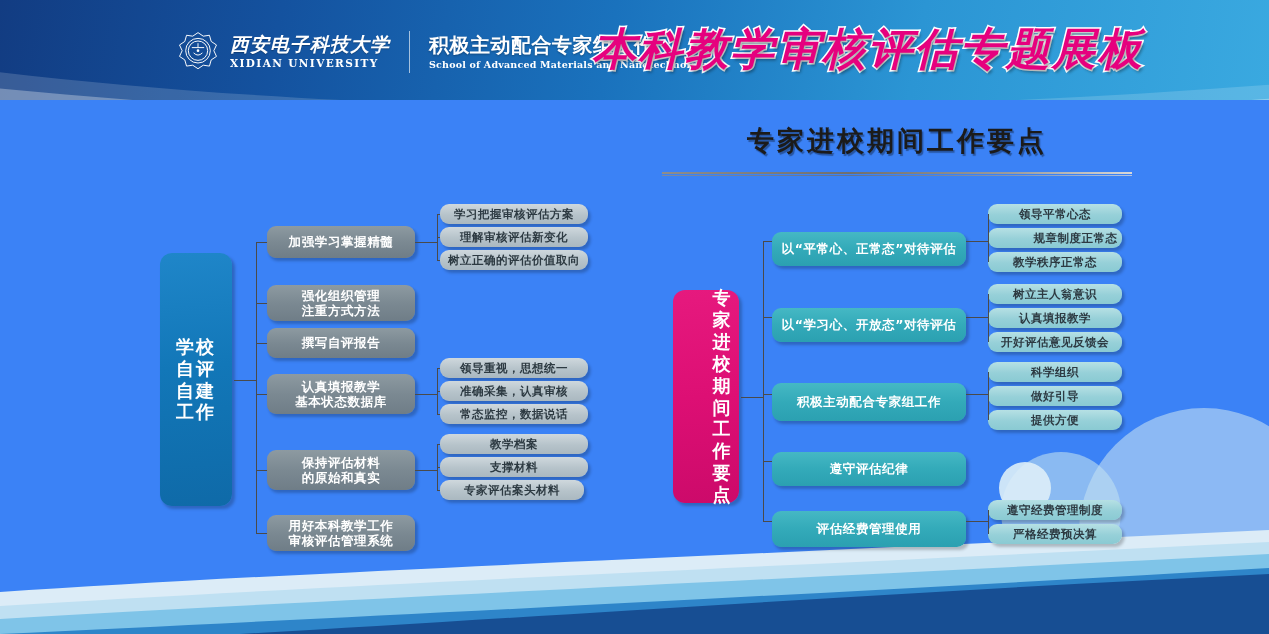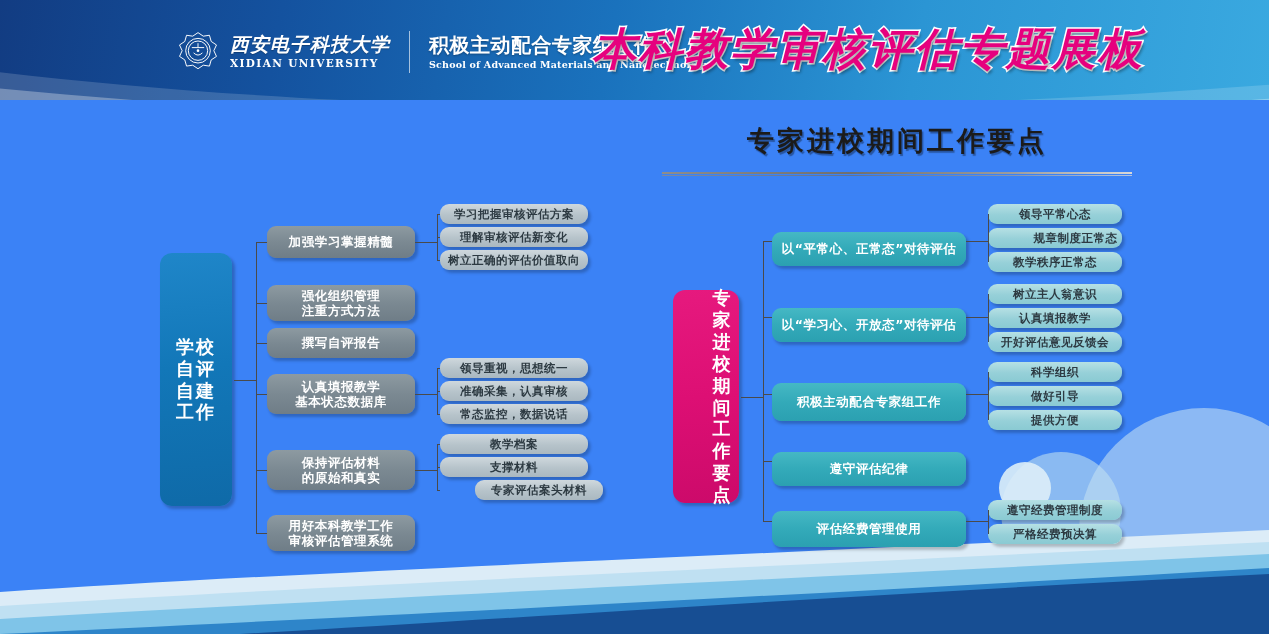--- a/index.html
+++ b/index.html
@@ -218,21 +218,21 @@
       <div class="conn h" style="left: 437px; top: 414px; width: 3px;"></div>
       <div class="conn v" style="left: 437px; top: 368px; height: 46px;"></div>
       <div class="node l2 l2-gray" style="left: 267px; top: 450px; width: 148px; height: 40px;">保持评估材料
 的原始和真实</div>
       <div class="conn h" style="left: 256px; top: 470px; width: 11px;"></div>
       <div class="conn h" style="left: 415px; top: 470px; width: 22px;"></div>
       <div class="node l3 l3-gray" style="left: 440px; top: 434px; width: 148px; height: 20px;">教学档案</div>
       <div class="conn h" style="left: 437px; top: 444px; width: 3px;"></div>
       <div class="node l3 l3-gray" style="left: 440px; top: 457px; width: 148px; height: 20px;">支撑材料</div>
       <div class="conn h" style="left: 437px; top: 467px; width: 3px;"></div>
-      <div class="node l3 l3-gray" style="left: 440px; top: 480px; width: 128px; height: 20px; margin-left: 35px;">专家评估案头材料</div>
+      <div class="node l3 l3-gray" style="left: 440px; top: 480px; width: 144px; height: 20px;">专家评估案头材料</div>
       <div class="conn h" style="left: 437px; top: 490px; width: 3px;"></div>
       <div class="conn v" style="left: 437px; top: 444px; height: 46px;"></div>
       <div class="node l2 l2-gray" style="left: 267px; top: 515px; width: 148px; height: 36px;">用好本科教学工作
 审核评估管理系统</div>
       <div class="conn h" style="left: 256px; top: 533px; width: 11px;"></div>
       <div class="conn v" style="left: 256px; top: 242px; height: 291px;"></div>
       <div class="node root root-pink" style="left: 673px; top: 290px; width: 66px; height: 213px; padding-left: 33px;">专家
 进校
 期间
 工作

